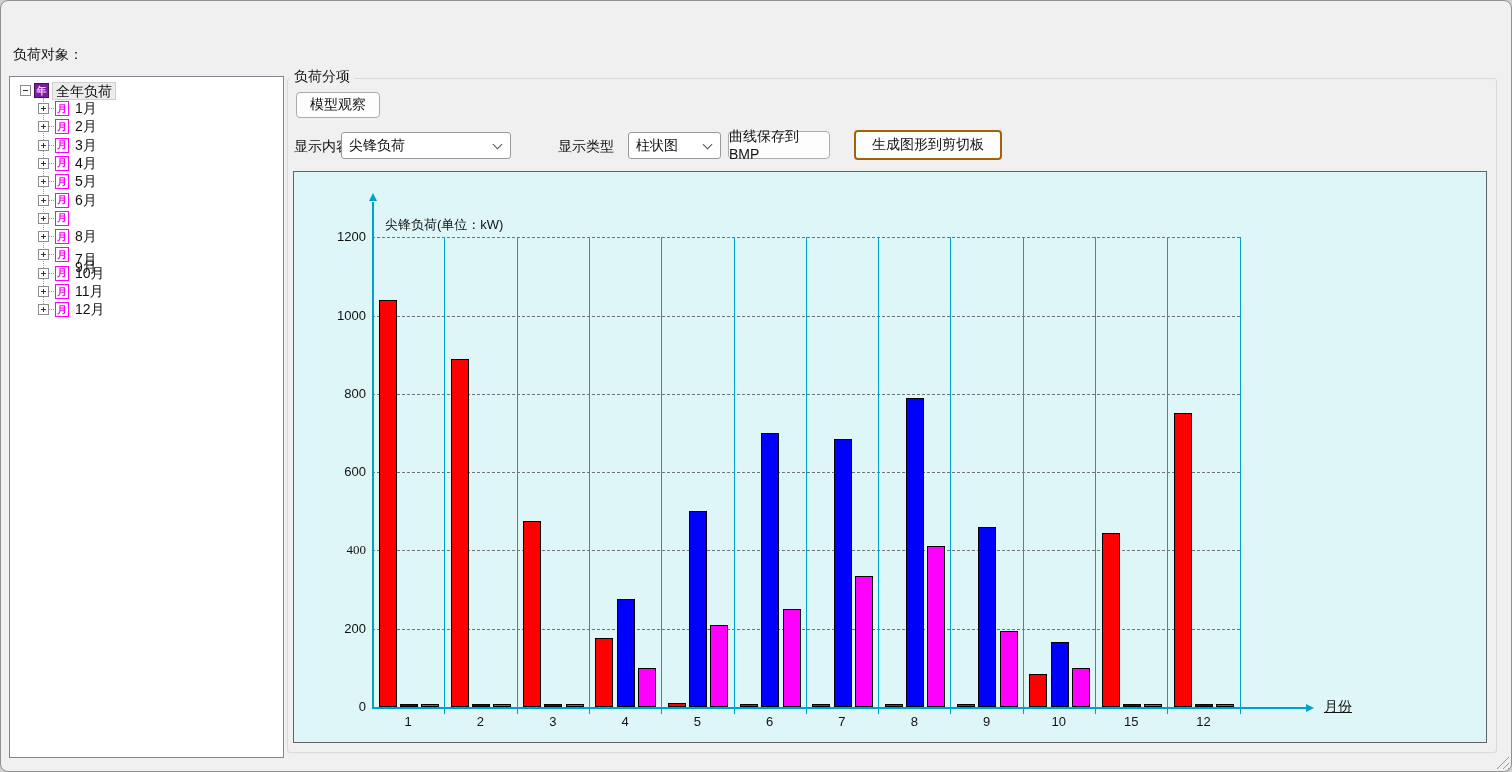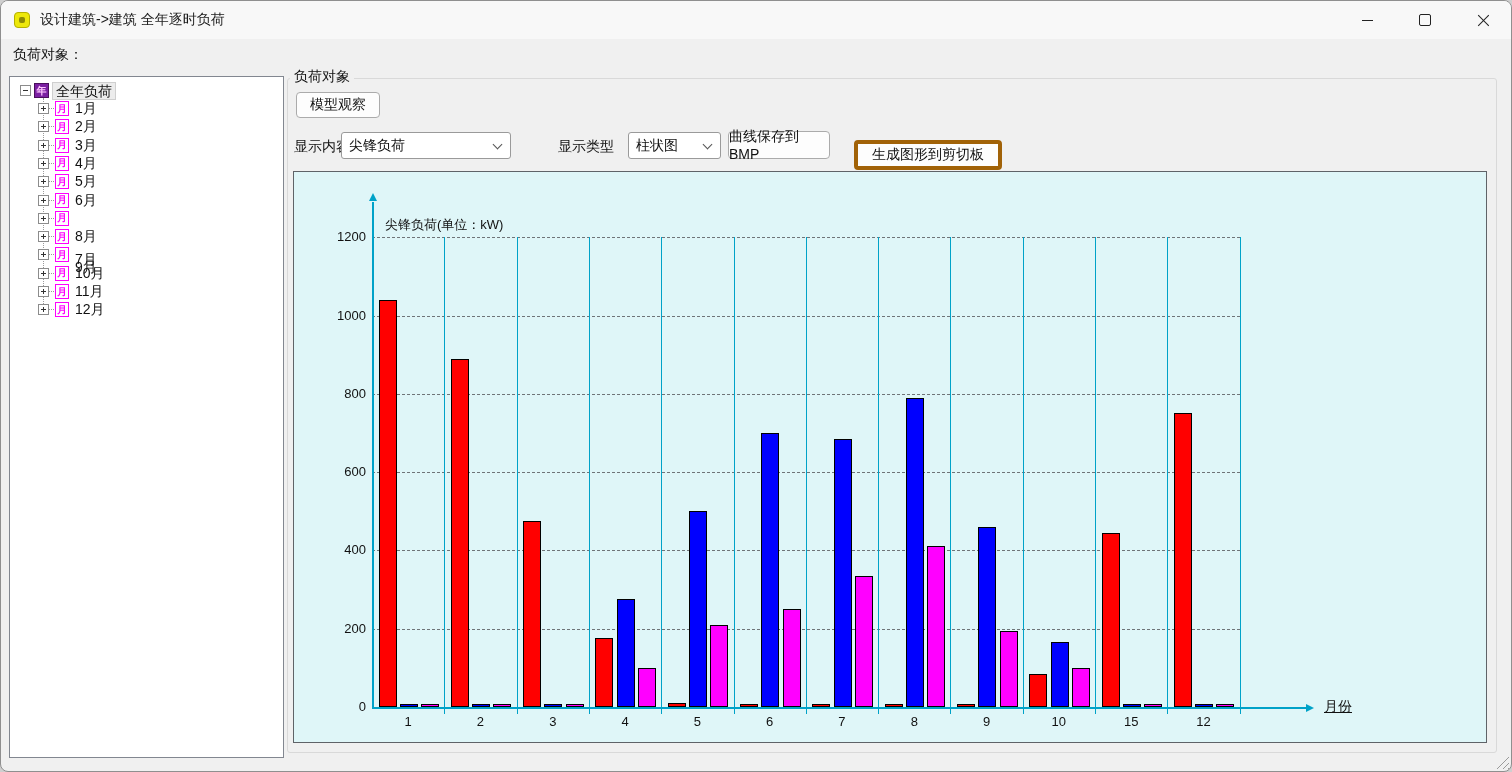--- a/index.html
+++ b/index.html
@@ -32,21 +32,21 @@
   .icon-year{position:absolute;width:15px;height:15px;background:#7b1fa2;border:1px solid #4a0e5c;color:#ffc6ff;
              font-size:10px;font-weight:bold;display:flex;align-items:center;justify-content:center;box-sizing:border-box;}
   .tree-label{position:absolute;padding:0 3px;line-height:16px;}
   .tree-label.selected{background:#ececec;border:1px solid #cfcfcf;}
   
   .groupbox{position:absolute;left:286px;top:77px;width:1210px;height:675px;border:1px solid #d9d9d9;
             border-radius:3px;box-sizing:border-box;}
   .groupbox-label{position:absolute;left:2px;top:-11px;background:#f0f0f0;padding:0 4px;font-size:14px;color:#111;}
   .btn{position:absolute;background:#fdfdfd;border:1px solid #ababab;border-radius:4px;font-size:14px;color:#111;
        display:flex;align-items:center;justify-content:center;box-sizing:border-box;cursor:default;}
-  .btn.default-focus{border:4px solid #a16207;margin-top:10px;}
+  .btn.default-focus{border:2px solid #a16207;}
   .radio-row{position:absolute;left:656px;top:88px;height:20px;display:flex;gap:26px;align-items:center;}
   .radio{display:flex;align-items:center;gap:5px;font-size:14px;color:#111;}
   .radio .circ{width:14px;height:14px;border-radius:50%;border:1px solid #7a7a7a;background:#fff;box-sizing:border-box;}
   .radio.sel .circ{border:4px solid #0067c0;background:#0067c0;box-shadow:inset 0 0 0 1.5px #fff;}
   .radio.sel .rlabel{outline:1px dotted #555;}
   .field-label{position:absolute;font-size:14px;color:#111;}
   .combo{position:absolute;height:27px;background:#fff;border:1px solid #9a9a9a;border-radius:3px;
          font-size:14px;color:#111;display:flex;align-items:center;padding-left:7px;box-sizing:border-box;}
   .combo .chev{position:absolute;right:9px;top:8px;width:6px;height:6px;border-right:1.4px solid #555;
                border-bottom:1.4px solid #555;transform:rotate(45deg);}
@@ -71,38 +71,20 @@
   .legend-label{font-size:13px;color:#111;white-space:nowrap;}
   .resize-grip{position:absolute;right:2px;bottom:2px;width:14px;height:14px;
     background:repeating-linear-gradient(135deg,transparent 0 3px,#9a9a9a 3px 4px);
     clip-path:polygon(100% 0,100% 100%,0 100%);}
 </style>
 </head>
 <body>
 
 <div class="window">
 
-  <div class="titlebar">
-    <div class="app-icon">
-        <i></i>
-      </div>
-    <div class="title-text">设计建筑-&gt;建筑 全年逐时负荷</div>
-    <div class="cap-btn" style="left:1343px">
-        <div class="glyph-min"></div>
-      </div>
-    <div class="cap-btn" style="left:1401px">
-        <div class="glyph-max"></div>
-      </div>
-    <div class="cap-btn" style="left:1459px">
-        <div class="glyph-close">
-          <b></b>
-          <i></i>
-        </div>
-      </div>
-  </div>
 
   <div class="load-obj-label">负荷对象：</div>
 
   <div class="tree-panel">
       <div class="tree-connector" style="left: 33px; top: 21px; height: 212px;"></div>
       <div class="tree-row" style="left: 0px; top: 5px;">
         <div class="expand-box" style="left: 10px; top: 3px;">
           <div class="h"></div>
         </div>
         <div class="icon-year" style="left: 24px; top: 1px;">年</div>
@@ -212,21 +194,21 @@
         <div class="expand-box" style="left: 28px; top: 3px;">
           <div class="h"></div>
           <div class="v"></div>
         </div>
         <div class="icon-month" style="left: 45px; top: 1px;">月</div>
         <div class="tree-label" style="left: 62px; top: 0px;">12月</div>
       </div>
     </div>
 
   <div class="groupbox">
-    <div class="groupbox-label">负荷对象</div>
+    <div class="groupbox-label">负荷分项</div>
   </div>
 
   <div class="btn" style="left:295px;top:91px;width:84px;height:26px;">模型观察</div>
 
 
   <div class="field-label" style="left:293px;top:137px;">显示内容</div>
   <div class="combo" style="left:340px;top:131px;width:170px;">
     <span>尖锋负荷</span>
     <span class="chev"></span>
   </div>
@@ -235,21 +217,21 @@
     <span>柱状图</span>
     <span class="chev"></span>
   </div>
   <div class="btn" style="left:727px;top:130px;width:102px;height:28px;">曲线保存到BMP</div>
   <div class="btn default-focus" style="left:853px;top:129px;width:148px;height:30px;">生成图形到剪切板</div>
 
   <div class="chart-area">
       <div class="gridline" style="left: 78px; top: 456.7px; width: 868px;"></div>
       <div class="ytick" style="left: 20px; top: 448.7px;">200</div>
       <div class="gridline" style="left: 78px; top: 378.4px; width: 868px;"></div>
-      <div class="ytick" style="left: 20px; top: 370.4px;">400</div>
+      <div class="ytick" style="left: 20px; top: 370.4px; font-family: Liberation Serif, serif;">400</div>
       <div class="gridline" style="left: 78px; top: 300.1px; width: 868px;"></div>
       <div class="ytick" style="left: 20px; top: 292.1px;">600</div>
       <div class="gridline" style="left: 78px; top: 221.8px; width: 868px;"></div>
       <div class="ytick" style="left: 20px; top: 213.8px;">800</div>
       <div class="gridline" style="left: 78px; top: 143.5px; width: 868px;"></div>
       <div class="ytick" style="left: 20px; top: 135.5px;">1000</div>
       <div class="gridline" style="left: 78px; top: 65.2px; width: 868px;"></div>
       <div class="ytick" style="left: 20px; top: 57.2px;">1200</div>
       <div class="ytick" style="left: 20px; top: 527px;">0</div>
       <div class="vsep" style="left: 150.3px; top: 65px; height: 477px;"></div>

